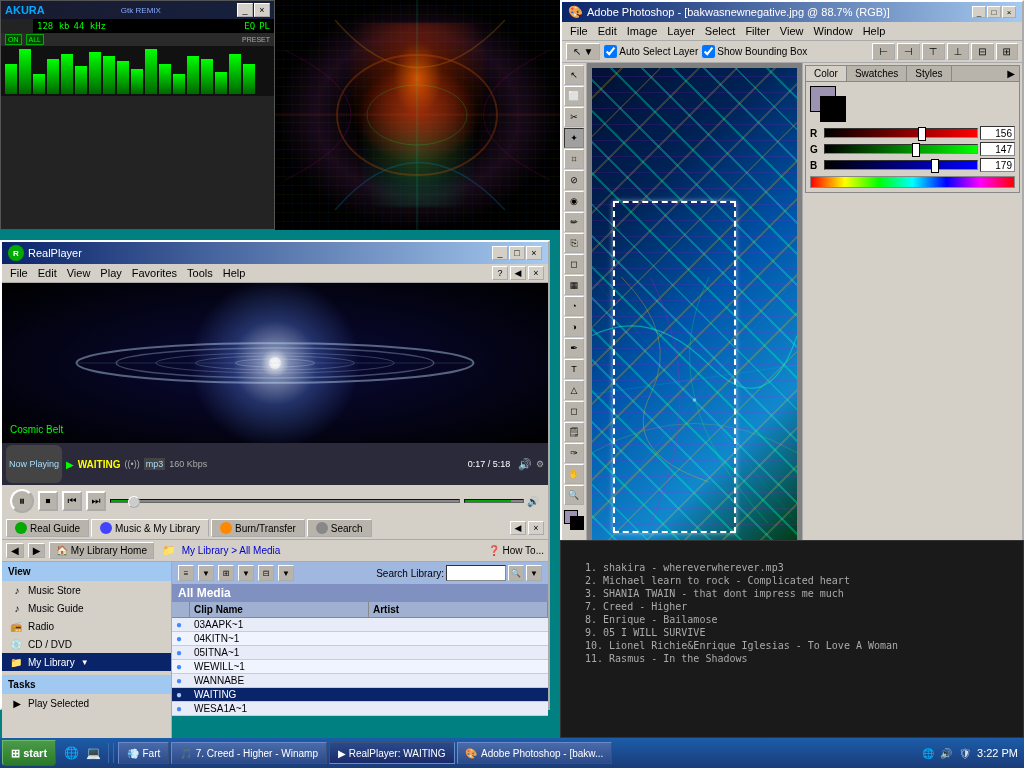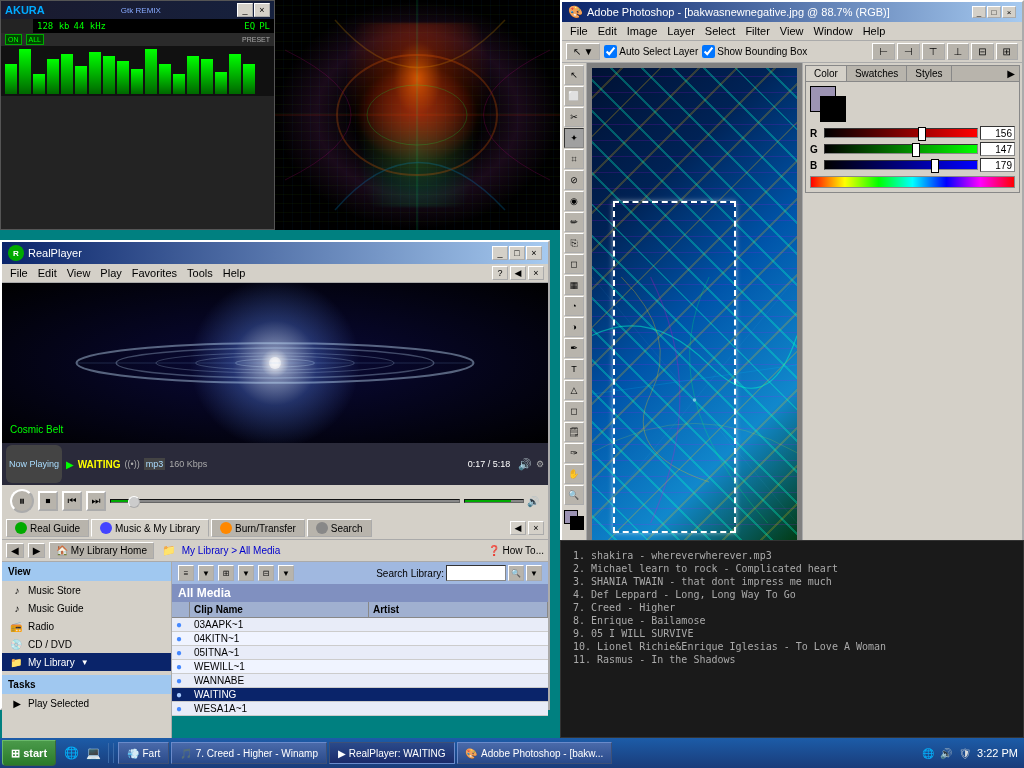--- a/index.html
+++ b/index.html
@@ -215,21 +215,21 @@
     .taskbar-right { margin-left: auto; display: flex; align-items: center; gap: 4px; padding: 0 4px; }
     .taskbar-clock { color: #fff; font-size: 11px; }
     .taskbar-tray { display: flex; align-items: center; gap: 2px; }
     .tray-icon { width: 16px; height: 16px; display: flex; align-items: center; justify-content: center; font-size: 10px; color: #ddd; }
     .quick-launch { display: flex; align-items: center; gap: 2px; padding: 0 4px; border-right: 1px solid #3a6aaa; }
     .ql-icon { width: 20px; height: 20px; display: flex; align-items: center; justify-content: center; font-size: 12px; cursor: pointer; }
 
     
     .playlist-area {
       position: absolute; top: 540px; left: 560px; right: 0; bottom: 30px;
-      background: #1a1a1a; border: 1px solid #333; overflow-y: auto; padding: 8px;
+      background: #1a1a1a; border: 1px solid #333; overflow-y: auto; padding: 20px;
     }
     .playlist-item { color: #aaa; font-size: 10px; font-family: monospace; padding: 1px 4px; }
 
     
     .rp-table::-webkit-scrollbar { width: 8px; }
     .rp-table::-webkit-scrollbar-track { background: #d4d0c8; }
     .rp-table::-webkit-scrollbar-thumb { background: #888; border: 1px outset #aaa; }
   </style>
 </head>
 <body>
@@ -657,21 +657,20 @@
     <span>|</span>
     <span>▶</span>
     <span>Click and drag to move layer or selection</span>
   </div>
 </div>
 
 <div class="playlist-area">
   <div class="playlist-item">1. shakira - whereverwherever.mp3</div>
   <div class="playlist-item">2. Michael learn to rock - Complicated heart</div>
   <div class="playlist-item">3. SHANIA TWAIN - that dont impress me much</div>
-  <div class="playlist-item">4. Def Leppard - Long, Long Way To Go</div>
   <div class="playlist-item">7. Creed - Higher</div>
   <div class="playlist-item">8. Enrique - Bailamose</div>
   <div class="playlist-item">9. 05 I WILL SURVIVE</div>
   <div class="playlist-item">10. Lionel Richie&amp;Enrique Iglesias - To Love A Woman</div>
   <div class="playlist-item">11. Rasmus - In the Shadows</div>
 </div>
 
 <div class="taskbar">
   <div class="start-btn">
     <span>⊞</span>

